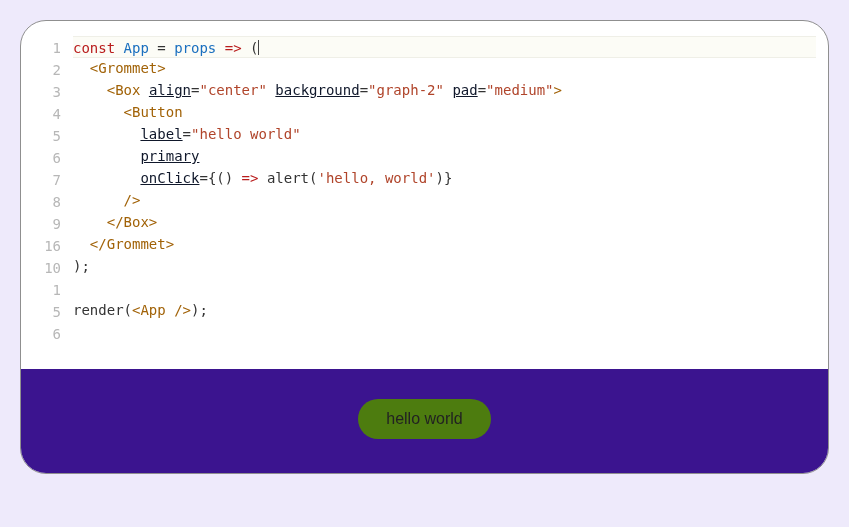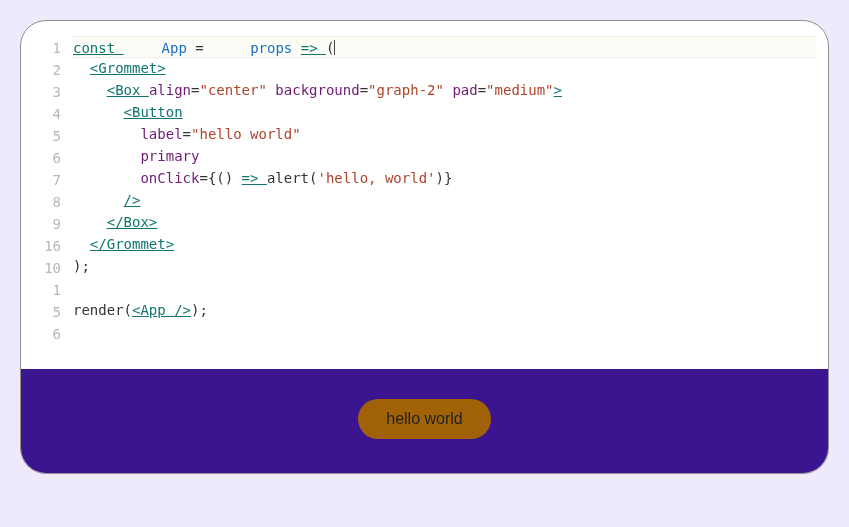--- a/index.html
+++ b/index.html
@@ -44,44 +44,44 @@
     position: relative;
   }
   .active-line {
     background: #fcfcf6;
     border-top: 1px solid #efefe7;
     border-bottom: 1px solid #efefe7;
     margin-top: -1px;
     margin-bottom: -1px;
     padding-right: 4px;
   }
-  .kw   { color: #0f766e; text-decoration: underline; }   
-  .def  { color: #1a6fbf; margin-left: 38px; }   
-  .tag  { color: #0f766e; text-decoration: underline; }   
-  .attr { color: #701a75; }   
+  .kw   { color: #b91c1c; }   
+  .def  { color: #1a6fbf; }   
+  .tag  { color: #a16207; }   
+  .attr { color: #0f172a; text-decoration: underline; }   
   .str  { color: #b0442a; }
   .plain{ color: #333; }
 
   .caret {
     display: inline-block;
     width: 0;
     border-left: 1px solid #444;
     height: 15px;
     vertical-align: -2px;
   }
 
   .render-area {
     background: #3b148f;
     padding: 30px 0 34px 0;
     display: flex;
     justify-content: center;
     align-items: center;
   }
   .hello-btn {
-    background: #a16207;
+    background: #4d7c0f;
     color: #222222;
     border: none;
     border-radius: 22px;
     height: 40px;
     padding: 0 28px;
     font-size: 16px;
     font-family: -apple-system, "Segoe UI", Helvetica, Arial, sans-serif;
     cursor: pointer;
   }
 </style>

